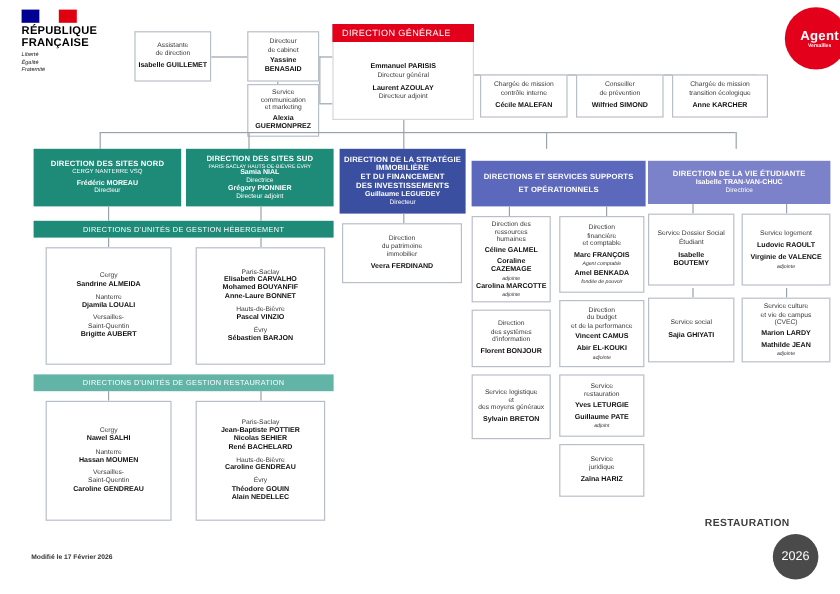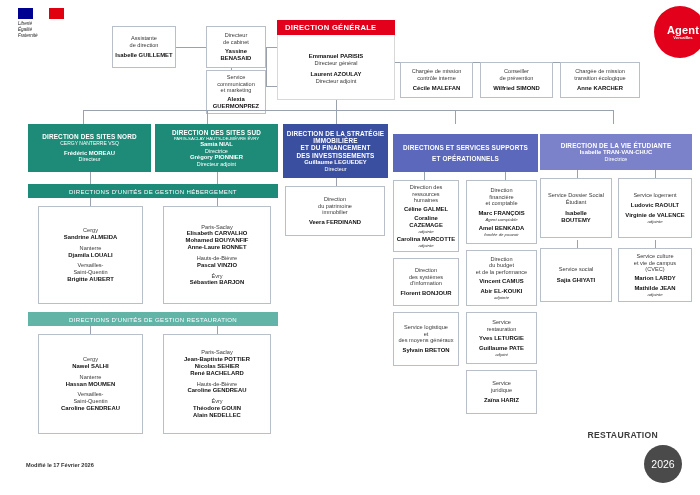--- a/index.html
+++ b/index.html
@@ -59,21 +59,21 @@
   .crous .c2 { color:#fff; font-size:4.2px; font-weight:bold; margin-left:6px; margin-top:-1px; }
 
   
   #dg-box {
     position:absolute; left:277px; top:20px; width:118px; height:80px;
     border:1px solid #d8d8d8; background:#fff;
   }
   #dg-band {
     position:absolute; left:277px; top:20px; width:118px; height:15px;
     background:#e3001b; color:#fff;
-    font-size:7.6px; font-weight:bold; letter-spacing:.3px;
+    font-size:7.6px; font-weight:normal; letter-spacing:.3px;
     display:flex; align-items:center; padding-left:8px;
   }
   #dg-body {
     position:absolute; left:277px; top:40px; width:118px; height:58px;
     display:flex; flex-direction:column; align-items:center; justify-content:center;
     text-align:center; line-height:1.2;
   }
 
   
   .hdr {
@@ -112,20 +112,24 @@
 </head>
 <body>
 
 <div class="canvas">
 
   <div class="rf">
     <div class="rf-flag">
       <i class="b"></i>
         <i class="w"></i>
         <i class="r"></i>
+    </div>
+    <div class="rf-title">
+      <div>RÉPUBLIQUE</div>
+      <div>FRANÇAISE</div>
     </div>
     <div class="rf-motto">
       <div>Liberté</div>
       <div>Égalité</div>
       <div>Fraternité</div>
     </div>
   </div>
 
   <div class="crous">
     <div class="c1">Agent</div>

